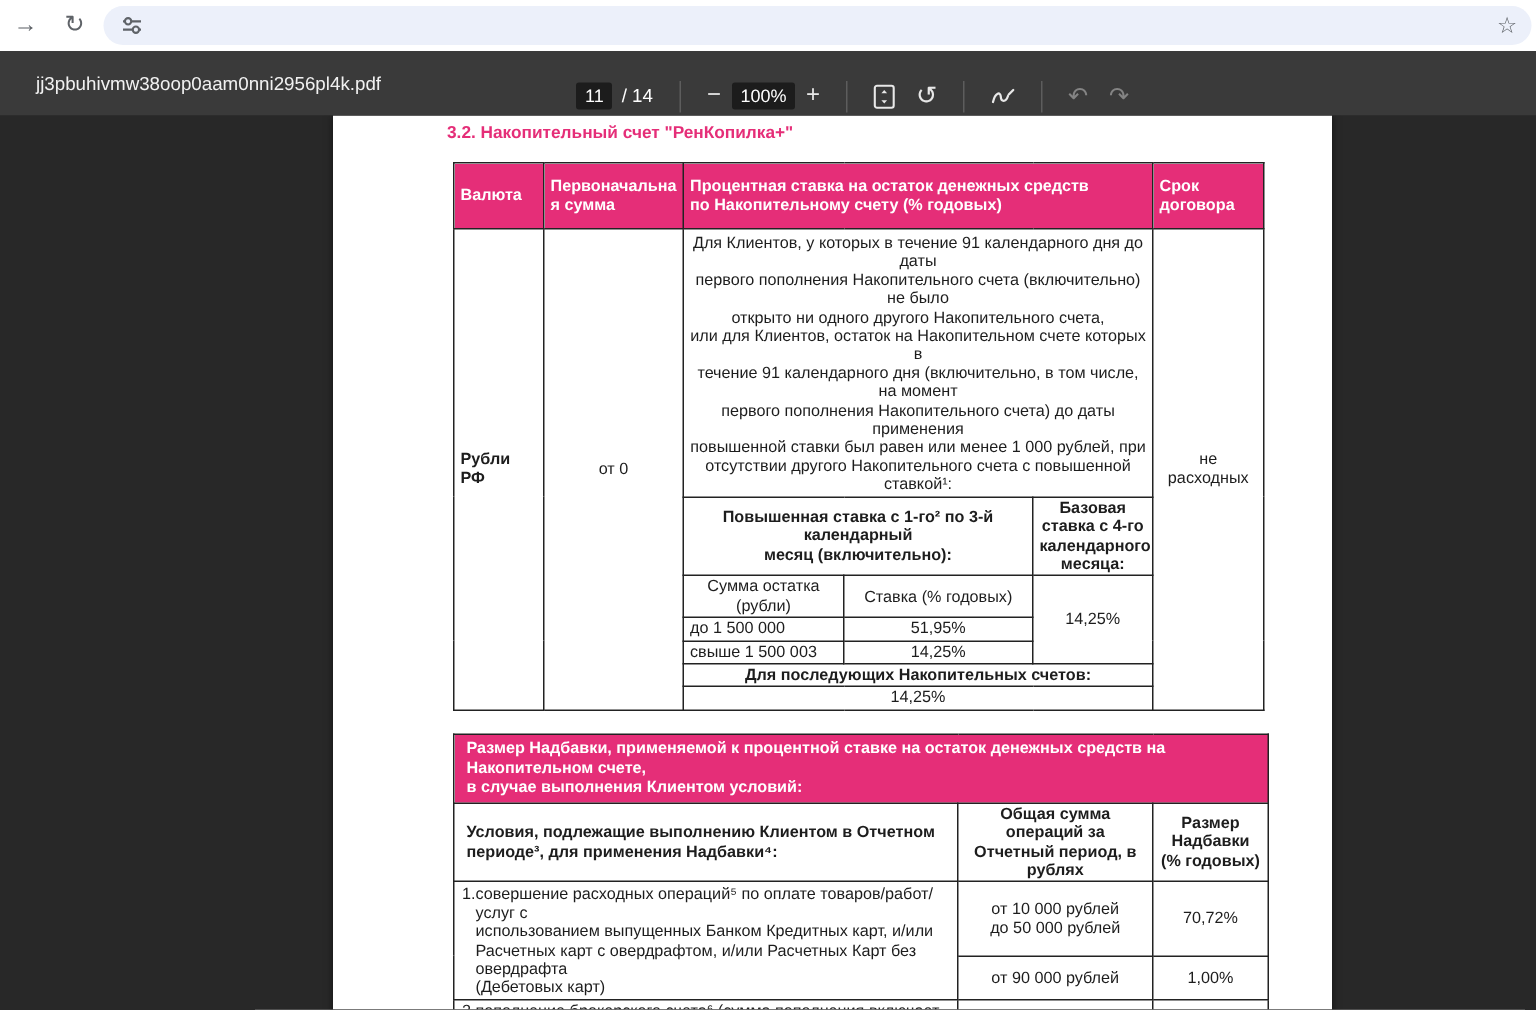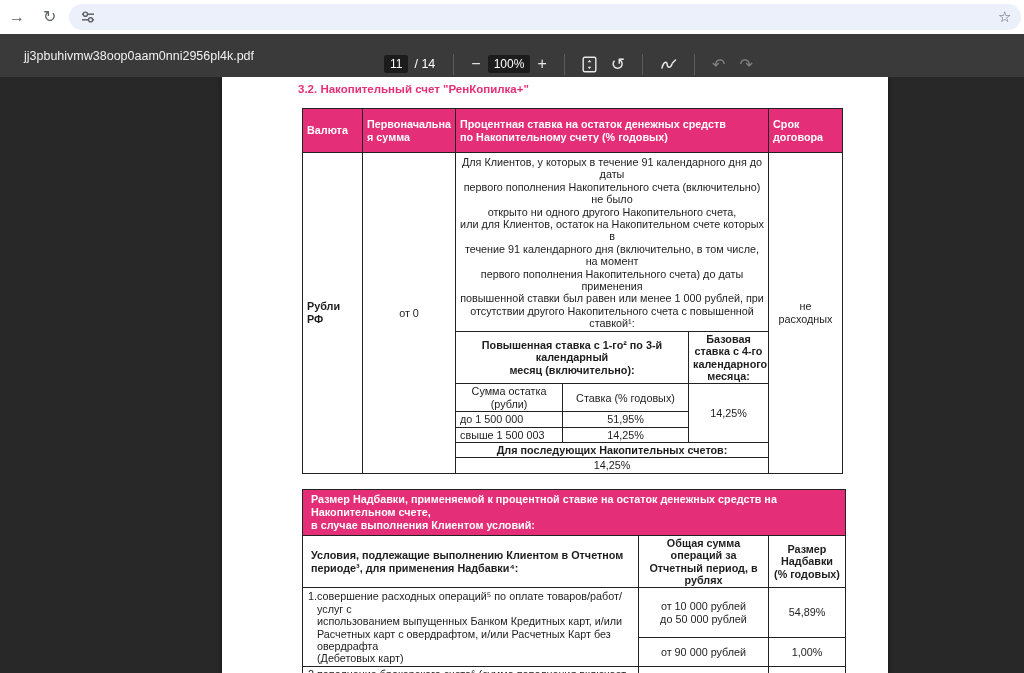--- a/index.html
+++ b/index.html
@@ -179,21 +179,21 @@
         <td class="ctr">Общая сумма операций за Отчетный период, в рублях</td>
         <td class="ctr">Размер Надбавки (% годовых)</td>
       </tr>
       <tr style="height:31px;">
         <td class="pre hang" rowspan="2" style="vertical-align:top; padding-top:2px;margin-left:11px;">1.совершение расходных операций⁵ по оплате товаров/работ/услуг с
 использованием выпущенных Банком Кредитных карт, и/или
 Расчетных карт с овердрафтом, и/или Расчетных Карт без овердрафта
 (Дебетовых карт)</td>
         <td class="pre ctr">от 10 000 рублей
 до 50 000 рублей</td>
-        <td class="ctr">54,89%</td>
+        <td class="ctr">70,72%</td>
       </tr>
       <tr style="height:18px;">
         <td class="ctr">от 90 000 рублей</td>
         <td class="ctr">1,00%</td>
       </tr>
       <tr style="height:40px;">
         <td class="pre hang">2.пополнение брокерского счета⁶ (сумма пополнения включает в себя
 операции пополнения за вычетом операций снятия денежных средств
 с брокерского счета)</td>
         <td class="ctr">от 100 000 рублей⁷</td>

